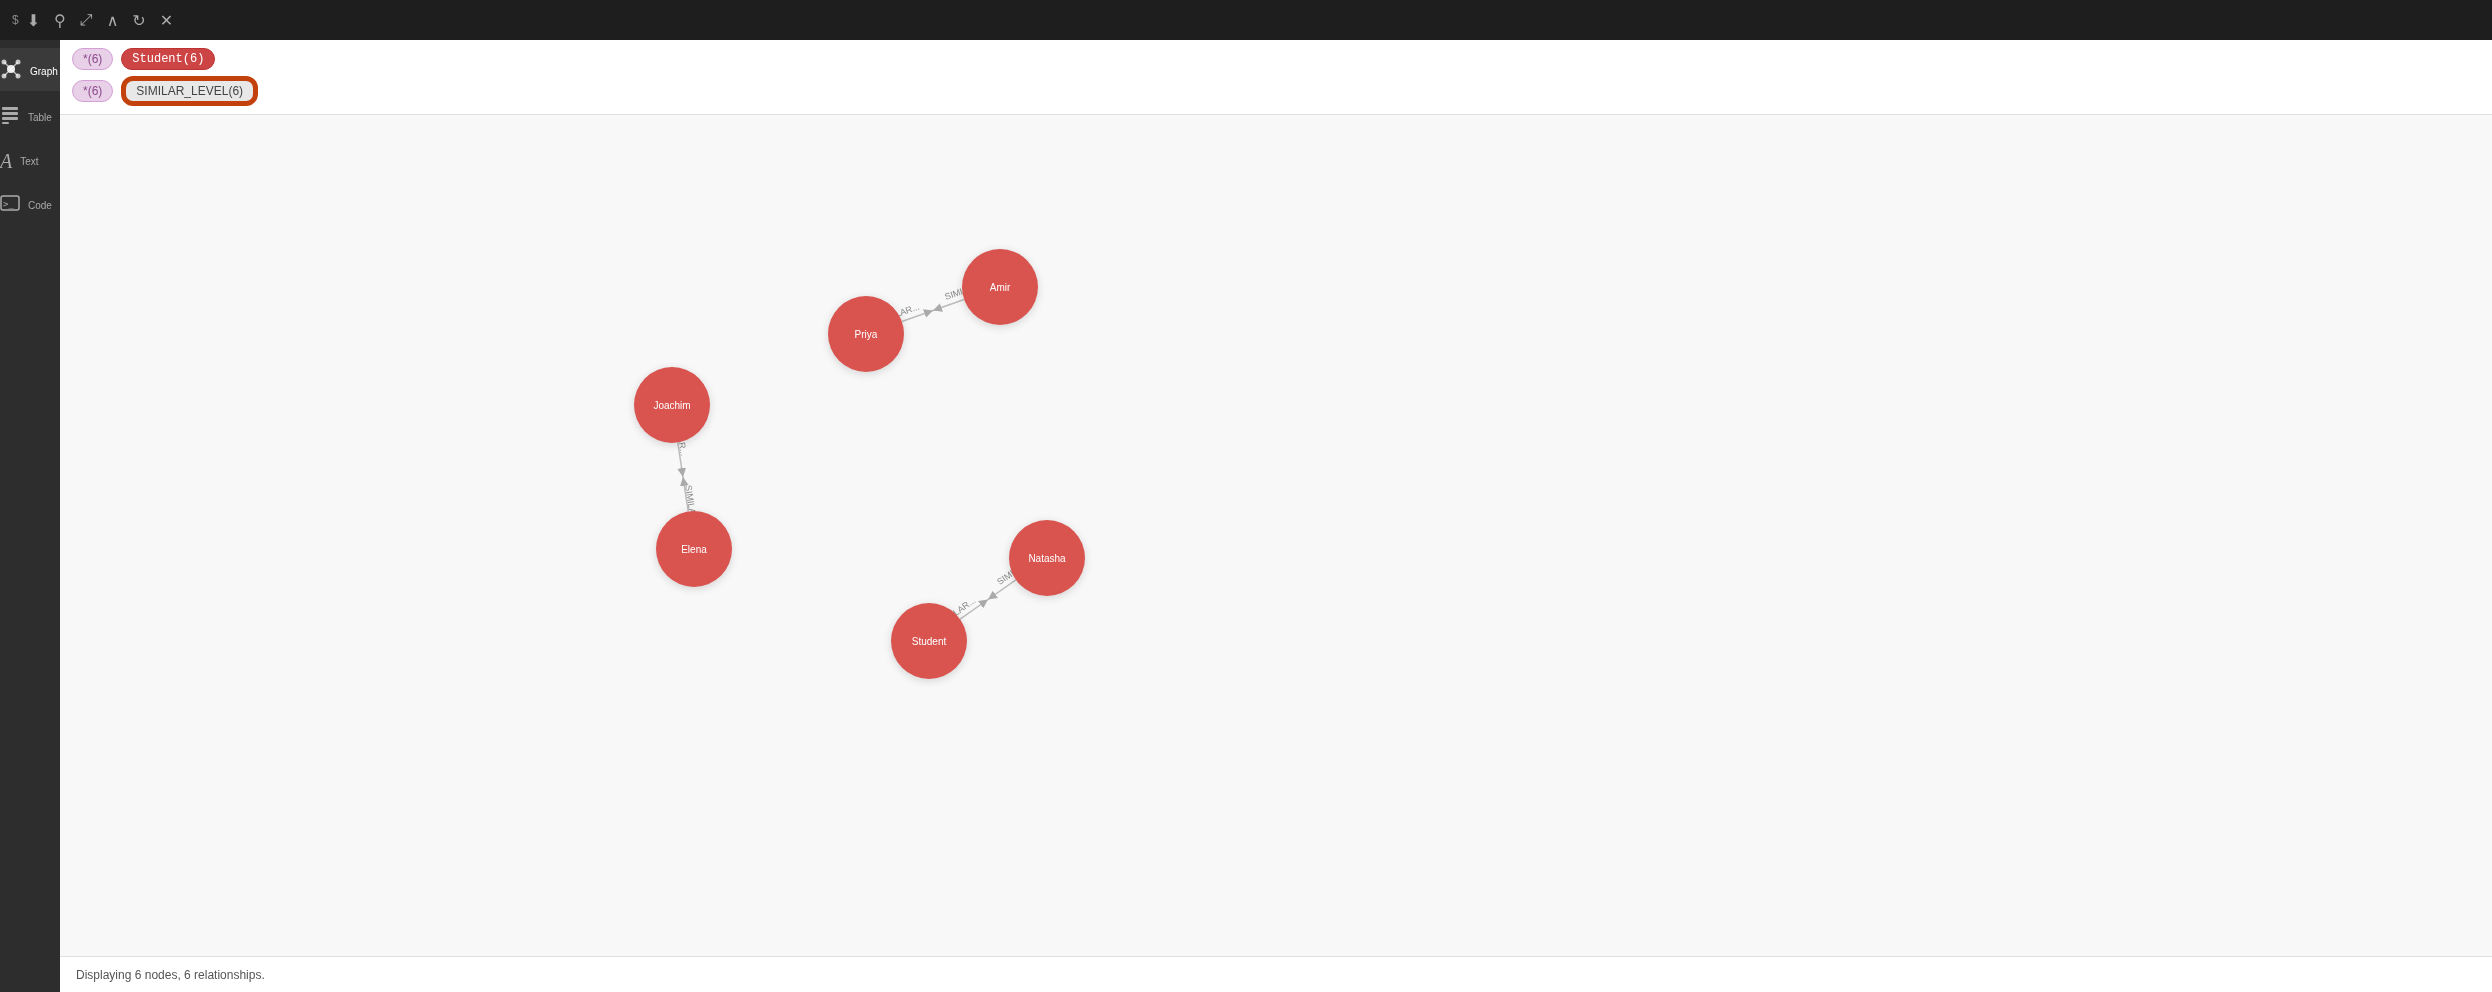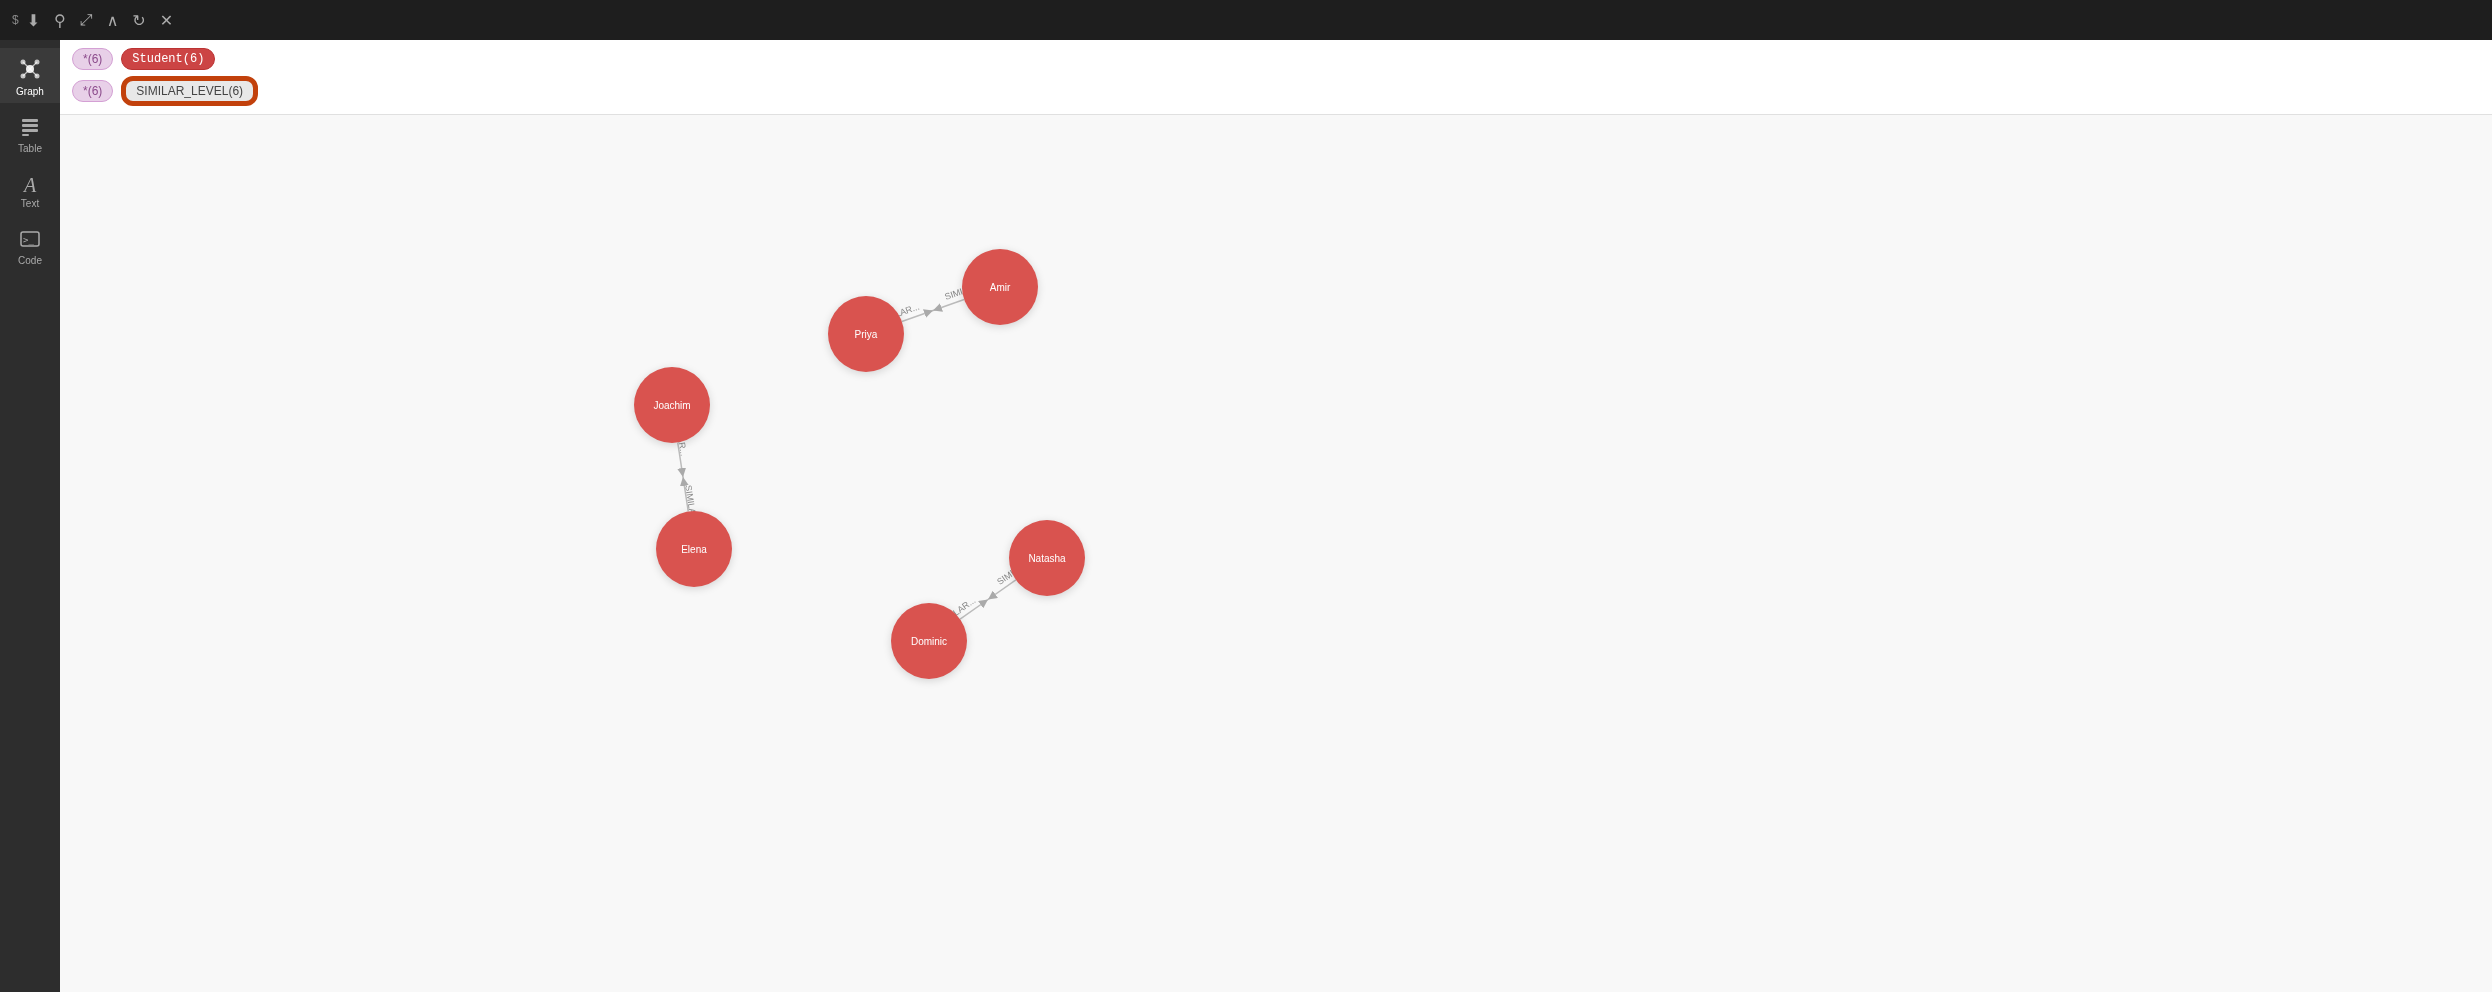--- a/index.html
+++ b/index.html
@@ -30,27 +30,27 @@
       display: flex;
       flex-direction: column;
       align-items: center;
       padding-top: 8px;
       gap: 4px;
       flex-shrink: 0;
     }
     .sidebar-item {
       width: 100%;
       display: flex;
-      flex-direction: column;
+      flex-direction: row;
       align-items: center;
       padding: 10px 0 6px;
       cursor: pointer;
       color: #aaa;
       font-size: 10px;
-      gap: 1px;
+      gap: 8px;
     }
     .sidebar-item.active { background: #3a3a3a; color: #fff; }
     .sidebar-item .icon-shape { font-size: 18px; }
     .sidebar-item .label { font-size: 10px; }
 
     
     .graph-icon-svg { width: 22px; height: 22px; }
 
     
     #content {
@@ -261,18 +261,21 @@
           <line x1="955.9187653702334" y1="464.86222435822566" x2="928" y2="484.5" stroke="#bbb" stroke-width="1.5" marker-end="url(#arrow-dominic-natasha)"></line>
           <text x="898.5" y="499.25" transform="rotate(-35.122163710144434,898.5,499.25)" text-anchor="middle" class="edge-label-text">SIMILAR...</text>
           <text x="957.5" y="457.75" transform="rotate(-35.122163710144434,957.5,457.75)" text-anchor="middle" class="edge-label-text">SIMILAR...</text>
         </svg>
 
     <div class="graph-node" style="left: 940px; top: 172px;">Amir</div>
         <div class="graph-node" style="left: 806px; top: 219px; text-align: center;">Priya</div>
         <div class="graph-node" style="left: 612px; top: 290px;">Joachim</div>
         <div class="graph-node" style="left: 634px; top: 434px;">Elena</div>
         <div class="graph-node" style="left: 987px; top: 443px; text-align: right;">Natasha</div>
-        <div class="graph-node" style="left: 869px; top: 526px;">Dominic</div>
+        <div class="graph-node" style="left: 869px; top: 526px;">Student</div>
       </div>
 
+    <div id="status-bar">
+      <span>Displaying 6 nodes, 6 relationships.</span>
+    </div>
 
   </div>
 </div>
 
 </body></html>

